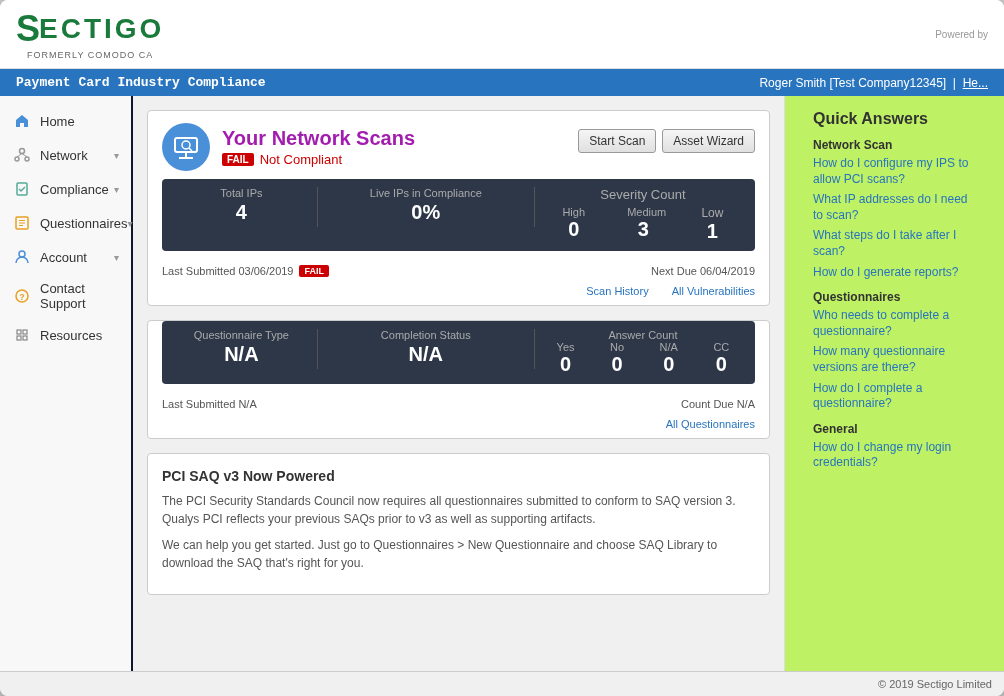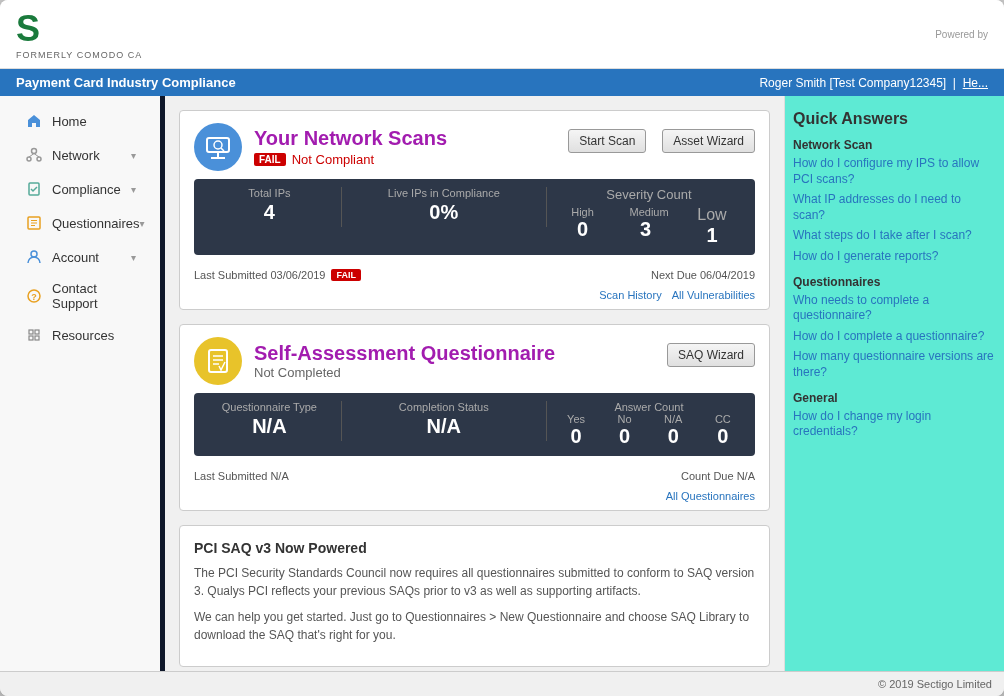--- a/index.html
+++ b/index.html
@@ -50,35 +50,35 @@
     
     .nav-bar {
       background: #2874be;
       color: #fff;
       padding: 6px 16px;
       display: flex;
       justify-content: space-between;
       align-items: center;
       font-size: 13px;
     }
-    .nav-bar-title { font-weight: bold; }
+    .nav-bar-title { font-weight: bold; font-family: Liberation Mono, monospace; }
     .nav-bar-user { font-size: 12px; }
     .nav-bar-user a { color: #fff; text-decoration: underline; cursor: pointer; }
     
     .main-layout {
       display: flex;
       flex: 1;
       overflow: hidden;
     }
     
     .sidebar {
-      width: 165px;
+      width: 133px;
       background: #f8f8f8;
-      border-right: 5px solid #0f172a;
-      padding: 8px 12px;
+      border-right: 2px solid #0f172a;
+      padding: 8px 0;
       flex-shrink: 0;
     }
     .sidebar-item {
       display: flex;
       align-items: center;
       padding: 7px 12px;
       cursor: pointer;
       color: #333;
       font-size: 13px;
     }
@@ -148,21 +148,21 @@
     .fail-badge {
       background: #cc0000;
       color: #fff;
       font-size: 10px;
       font-weight: bold;
       padding: 1px 5px;
       border-radius: 2px;
     }
     .not-compliant { color: #cc0000; font-size: 13px; }
     .not-completed { color: #666; font-size: 13px; }
-    .card-buttons { display: flex; gap: 16px; align-items: flex-start; margin-top: 6px; }
+    .card-buttons { display: flex; gap: 6px; align-items: flex-start; margin-top: 6px; }
     .btn {
       padding: 4px 10px;
       border: 1px solid #999;
       background: linear-gradient(to bottom, #f5f5f5, #e0e0e0);
       border-radius: 3px;
       cursor: pointer;
       font-size: 12px;
       color: #333;
     }
     
@@ -197,23 +197,23 @@
       font-size: 11px;
       color: #555;
     }
     .card-footer-links {
       display: flex;
       gap: 10px;
     }
     
     .quick-answers {
       width: 220px;
-      background: #5eead4;
+      background: #bef264;
       border-left: 1px solid #ddd;
-      padding: 14px 8px;
+      padding: 14px 28px;
       overflow-y: auto;
       flex-shrink: 0;
     }
     .qa-title {
       font-size: 16px;
       font-weight: bold;
       color: #333;
       margin-bottom: 10px;
     }
     .qa-section-title {
@@ -268,20 +268,21 @@
   </style>
 </head>
 <body>
 
 <div class="window">
 
   <div class="logo-bar">
     <div class="logo-area">
       <div class="logo-svg">
         <span style="font-size:36px;font-weight:900;color:#1a7a3c;letter-spacing:-1px;">S</span>
+        <span style="font-size:28px;font-weight:900;color:#1a7a3c;letter-spacing:3px;">ECTIGO</span>
       </div>
       <div class="logo-formerly">FORMERLY COMODO CA</div>
     </div>
     <div class="powered-by">Powered by</div>
   </div>
 
   <div class="nav-bar">
     <span class="nav-bar-title">Payment Card Industry Compliance</span>
     <span class="nav-bar-user">
       <span>Roger Smith [Test Company12345]</span>
@@ -421,64 +422,44 @@
                 <div style="display:flex;justify-content:space-around;">
                   <div style="text-align:center;">
                     <div style="font-size:11px;color:#aaa;">High</div>
                     <div style="font-size:20px;font-weight:bold;">0</div>
                   </div>
                   <div style="text-align:center;">
                     <div style="font-size:11px;color:#aaa;margin-left:7px;">Medium</div>
                     <div style="font-size:20px;font-weight:bold;">3</div>
                   </div>
                   <div style="text-align:center;">
-                    <div style="font-size:16px;color:#aaa;text-align:center;">Low</div>
+                    <div style="font-size:12px;color:#aaa;text-align:center;">Low</div>
                     <div style="font-size:20px;font-weight:bold;">1</div>
                   </div>
                 </div>
               </div>
             </div>
           </div>
 
           <div class="card-footer">
             <div style="display:flex;align-items:center;gap:6px;">
               <span>Last Submitted 03/06/2019</span>
               <span class="fail-badge" style="font-size:9px;">FAIL</span>
             </div>
             <div style="display:flex;align-items:center;gap:10px;">
               <span>Next Due 06/04/2019</span>
             </div>
           </div>
-          <div style="display:flex;justify-content:flex-end;padding:2px 14px 8px;gap:10px;">
+          <div style="display:flex;justify-content:flex-end;padding:2px 14px 8px;gap:23px;">
             <a class="card-footer-links" style="color:#2874be;font-size:11px;cursor:pointer;">Scan History</a>
             <a class="card-footer-links" style="color:#2874be;font-size:11px;cursor:pointer;">All Vulnerabilities</a>
           </div>
         </div>
 
         <div class="card">
-          <div class="card-header">
-            <div class="card-header-left">
-              <div class="card-icon yellow">
-                <svg width="30" height="30" viewBox="0 0 30 30">
-                  <rect x="6" y="4" width="18" height="22" rx="2" fill="none" stroke="#fff" stroke-width="2"></rect>
-                  <line x1="10" y1="10" x2="20" y2="10" stroke="#fff" stroke-width="1.5"></line>
-                  <line x1="10" y1="14" x2="20" y2="14" stroke="#fff" stroke-width="1.5"></line>
-                  <line x1="10" y1="18" x2="16" y2="18" stroke="#fff" stroke-width="1.5"></line>
-                  <polyline points="16,20 18,24 22,16" fill="none" stroke="#fff" stroke-width="1.5"></polyline>
-                </svg>
-              </div>
-              <div class="card-title-area">
-                <span class="card-title">Self-Assessment Questionnaire</span>
-                <span class="not-completed">Not Completed</span>
-              </div>
-            </div>
-            <div class="card-buttons">
-              <button class="btn">SAQ Wizard</button>
-            </div>
-          </div>
 
           <div class="stats-table">
             <div style="display:flex;align-items:stretch;">
               <div style="flex:1;text-align:center;">
                 <div class="stats-col-label">Questionnaire Type</div>
                 <div class="stats-col-value">N/A</div>
               </div>
               <div class="stats-divider"></div>
               <div style="flex:1.5;text-align:center;">
                 <div class="stats-col-label">Completion Status</div>
@@ -530,22 +511,22 @@
         <div class="qa-title">Quick Answers</div>
 
         <div class="qa-section-title">Network Scan</div>
         <a class="qa-link">How do I configure my IPS to allow PCI scans?</a>
         <a class="qa-link">What IP addresses do I need to scan?</a>
         <a class="qa-link">What steps do I take after I scan?</a>
         <a class="qa-link">How do I generate reports?</a>
 
         <div class="qa-section-title">Questionnaires</div>
         <a class="qa-link">Who needs to complete a questionnaire?</a>
+        <a class="qa-link">How many questionnaire versions are there?</a>
         <a class="qa-link">How do I complete a questionnaire?</a>
-        <a class="qa-link">How many questionnaire versions are there?</a>
 
         <div class="qa-section-title">General</div>
         <a class="qa-link">How do I change my login credentials?</a>
       </div>
     </div>
 
   </div>
   <div class="footer-bar">
     <span>© 2019 Sectigo Limited</span>
   </div>

